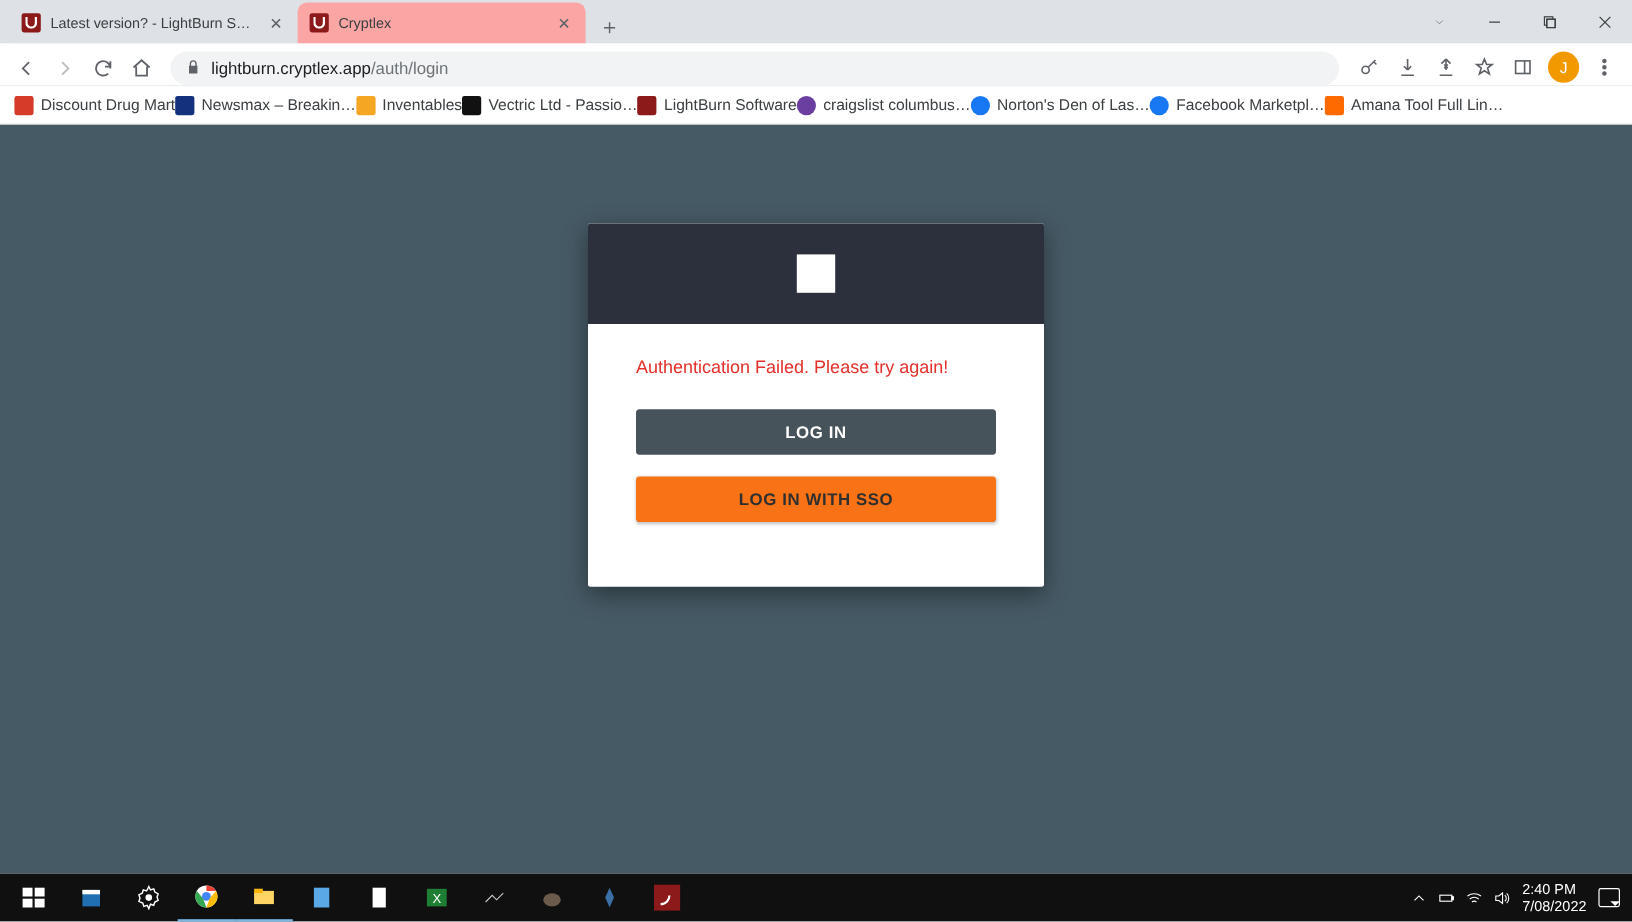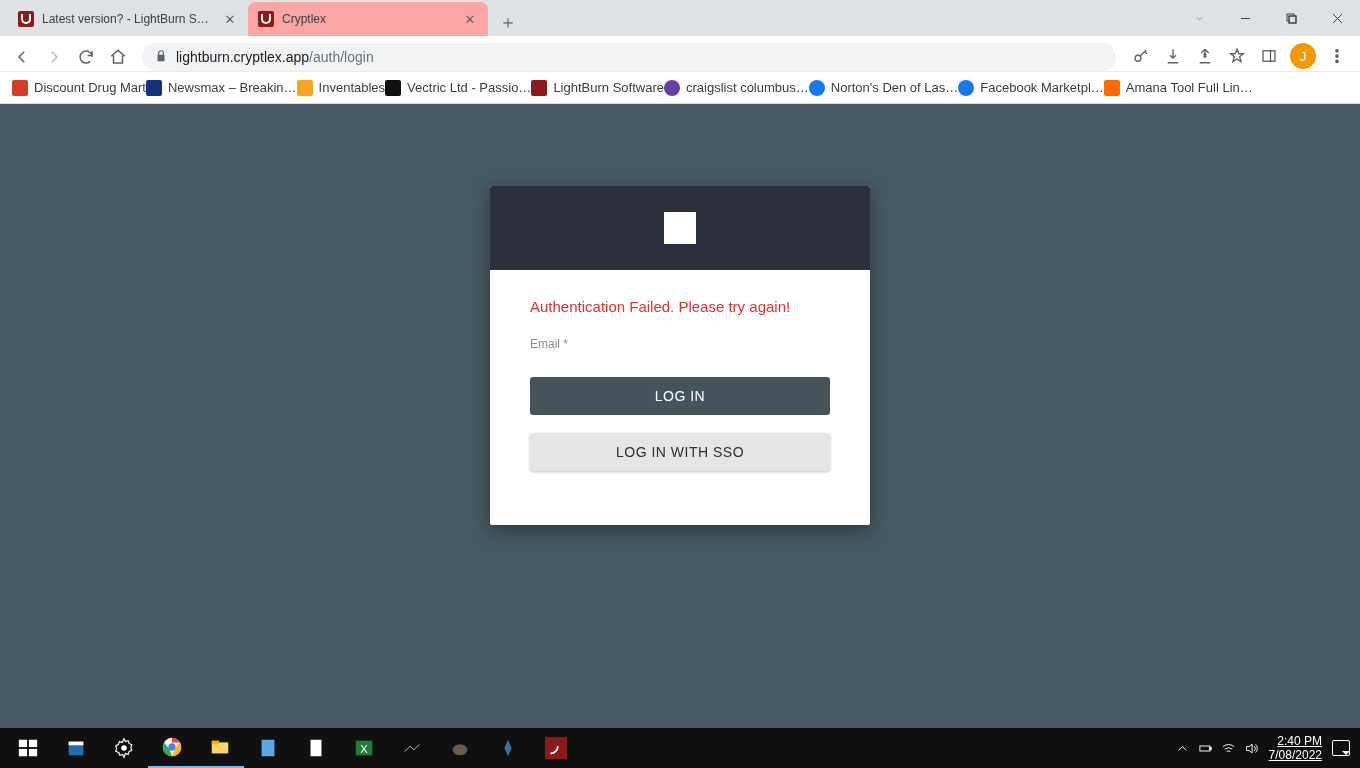--- a/index.html
+++ b/index.html
@@ -45,35 +45,35 @@
 .viewport { height:624px; background:#465a65; display:flex; align-items:flex-start; justify-content:center; padding-top:82px;}
 .card { width:380px; background:#ffffff; border-radius:2px; box-shadow:0 6px 20px rgba(0,0,0,.4); overflow:hidden;}
 .card-head { height:84px; background:#2b303c; display:flex; align-items:center; justify-content:center;}
 .logo-sq { width:32px; height:32px; background:#ffffff;}
 .card-body { padding:28px 40px 36px;border-radius:18px;}
 .err { color:#e3302b; font-size:15px; margin-bottom:22px;}
 .field { margin-bottom:26px; }
 .flabel { font-size:12px; color:#8a8f94; margin-bottom:2px;}
 .finput { width:100%; border:none; border-bottom:1px solid #9a9a9a; font-size:15px; padding:4px 0 6px; outline:none; background:transparent;}
 .finput.hl { background:#e7effa; }
-.btn { width:100%; height:38px; border:none; border-radius:3px; font-size:14px; font-weight:400; letter-spacing:.5px; cursor:pointer; margin-bottom:18px;}
+.btn { width:100%; height:38px; border:none; border-radius:3px; font-size:14px; font-weight:700; letter-spacing:.5px; cursor:pointer; margin-bottom:18px;}
 .btn.primary { background:#47535b; color:#ffffff;}
-.btn.secondary{ background:#e5e5e5; color:#2f2f2f; box-shadow:0 1px 3px rgba(0,0,0,.25);}
+.btn.secondary{ background:#f97316; color:#2f2f2f; box-shadow:0 1px 3px rgba(0,0,0,.25);}
 .forgot { text-align:center; font-size:20px; color:#1a73e8; cursor:pointer;}
 
 
 .taskbar { height:40px; background:#101010; color:#fff; display:flex; align-items:center; padding:0 4px; font-size:12px;}
 .tb-left { display:flex; height:100%; }
 .tb-item { width:48px; height:100%; display:flex; align-items:center; justify-content:center; }
 .tb-item.active { border-bottom:2px solid #76b9ed;}
 .tb-item svg{width:22px;height:22px;}
 .tb-right{ margin-left:auto; display:flex; align-items:center; gap:10px; padding-right:6px;}
 .tb-right .tray{display:flex; align-items:center; gap:8px;}
 .tb-right .tray svg{width:15px;height:15px;stroke:#fff;fill:none;stroke-width:1.5;}
-.clock{ text-align:right; line-height:14px; font-size:12px;text-decoration:underline;}
+.clock{ line-height:14px; font-size:12px;}
 .notif{ width:18px; height:16px; border:1.5px solid #fff; border-radius:2px; position:relative;}
 .notif::after{content:"";position:absolute;right:-1px;bottom:-4px;border:4px solid transparent;border-top-color:#fff;}
 </style>
 </head>
 <body>
 
 <div class="tabstrip">
   <div class="tab inactive">
     <span class="favicon"></span>
     <span class="title">Latest version? - LightBurn Softw</span>
@@ -225,21 +225,20 @@
 
 <div class="viewport">
   <div class="card">
     <div class="card-head">
       <div class="logo-sq"></div>
     </div>
     <div class="card-body">
       <div class="err">Authentication Failed. Please try again!</div>
 
       <div class="field">
-        <div class="flabel">Email *</div>
       </div>
 
 
       <button class="btn primary">LOG IN</button>
       <button class="btn secondary">LOG IN WITH SSO</button>
 
     </div>
   </div>
 </div>
 

